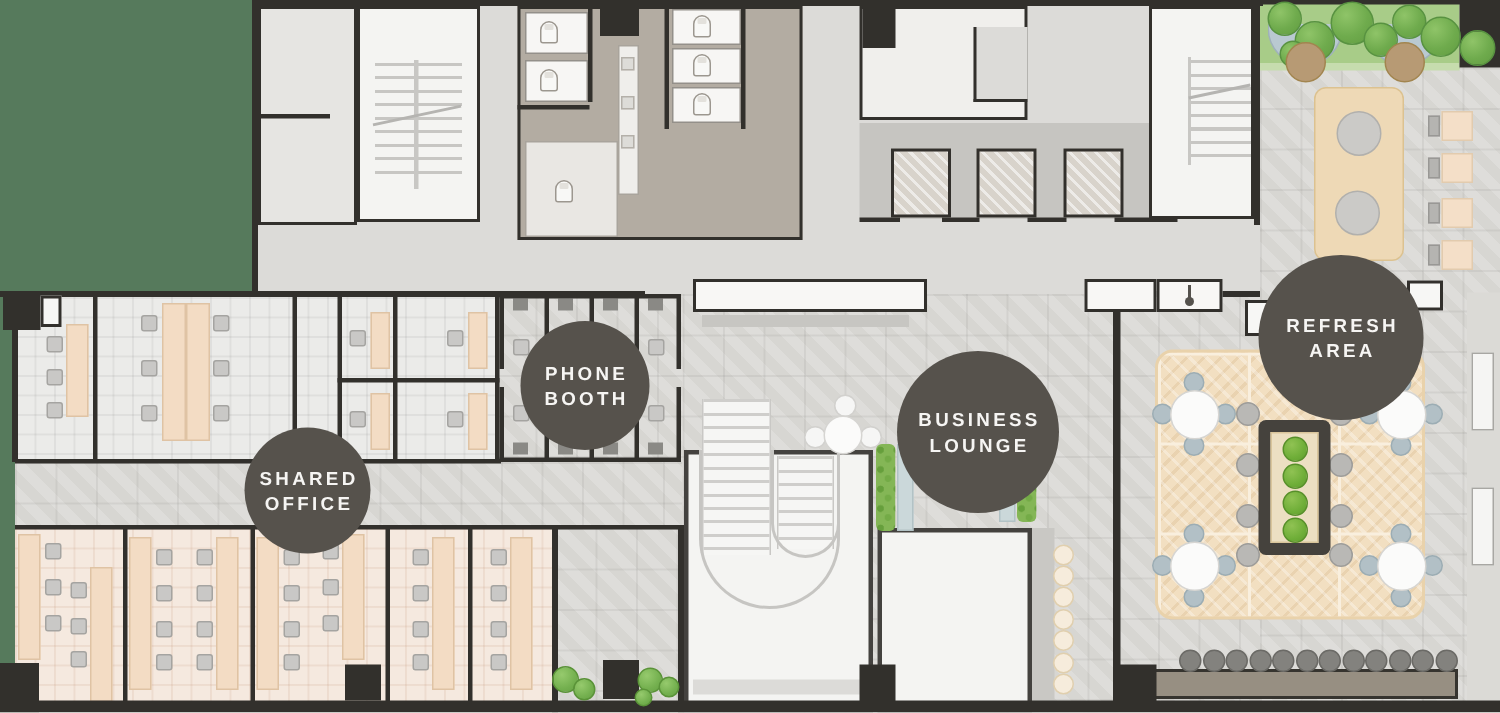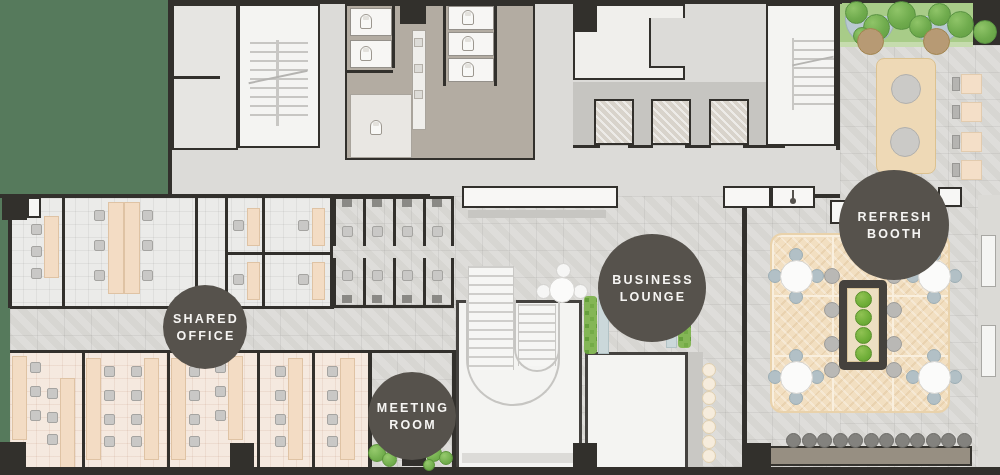--- a/index.html
+++ b/index.html
@@ -126,35 +126,35 @@
 
   <div class="a lawn" style="left:840px;top:0;width:133px;height:46px"></div>
   <div class="a" style="left:840px;top:42px;width:133px;height:5px;background:#c6dcae;z-index:1"></div>
   <div class="a" style="left:876px;top:58px;width:60px;height:116px;background:#eed9b6;border:1px solid #dcc290;border-radius:8px;z-index:2"></div>
   <div class="a deck" style="left:770px;top:233px;width:180px;height:180px"></div>
   <div class="a planter" style="left:839px;top:280px;width:48px;height:90px"></div>
   <div class="a planterIn" style="left:847px;top:288px;width:32px;height:74px"></div>
   <div class="a bench" style="left:766px;top:446px;width:206px;height:20px"></div>
   <div class="a" style="left:978px;top:195px;width:22px;height:273px;background:#dbdad6;z-index:2"></div>
 
+  <div class="a circleL" style="left:347px;top:214px;width:86px;height:86px">
+    <span>PHONE</span>
+    <span>BOOTH</span>
+  </div>
   <div class="a circleL" style="left:598px;top:234px;width:108px;height:108px">
     <span>BUSINESS</span>
     <span>LOUNGE</span>
   </div>
   <div class="a circleL" style="left:163px;top:285px;width:84px;height:84px">
     <span>SHARED</span>
     <span>OFFICE</span>
   </div>
-  <div class="a circleL" style="left:368px;top:372px;width:88px;height:88px">
-    <span>MEETING</span>
-    <span>ROOM</span>
-  </div>
   <div class="a circleL" style="left:839px;top:170px;width:110px;height:110px">
     <span>REFRESH</span>
-    <span>BOOTH</span>
+    <span>AREA</span>
   </div>
 <div class="a wall" style="left: 168px; top: 0px; width: 674px; height: 4px;"></div>
     <div class="a wall" style="left: 168px; top: 0px; width: 4px; height: 196px;"></div>
     <div class="a wall" style="left: 836px; top: 0px; width: 4px; height: 150px;"></div>
     <div class="a wall" style="left: 840px; top: 0px; width: 136px; height: 3px;"></div>
     <div class="a wall" style="left: 0px; top: 194px; width: 430px; height: 4px;"></div>
     <div class="a wall" style="left: 748px; top: 194px; width: 92px; height: 4px;"></div>
     <div class="a wall" style="left: 8px; top: 196px; width: 4px; height: 112px;"></div>
     <div class="a wall" style="left: 10px; top: 306px; width: 324px; height: 3px;"></div>
     <div class="a wall" style="left: 62px; top: 198px; width: 3px; height: 108px;"></div>

